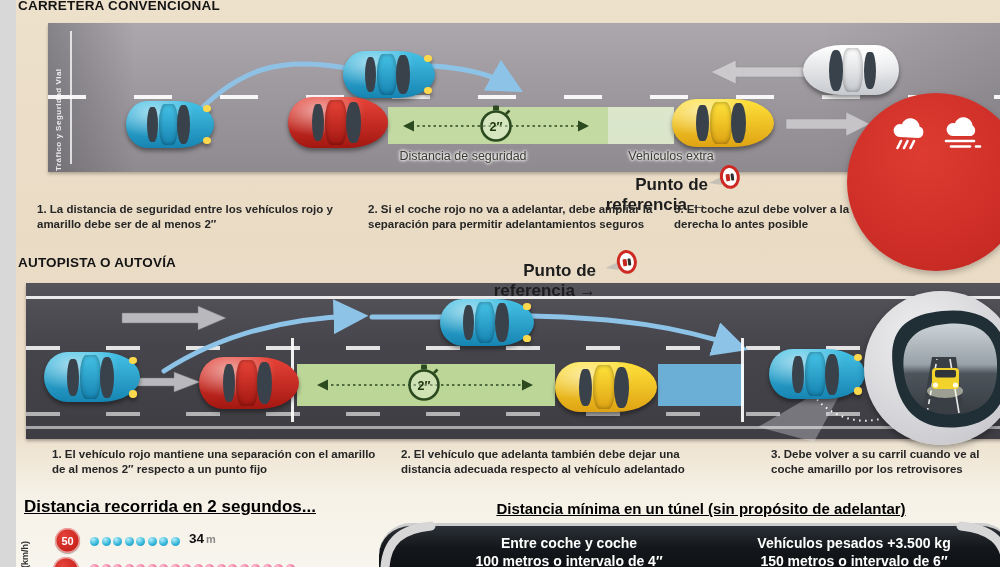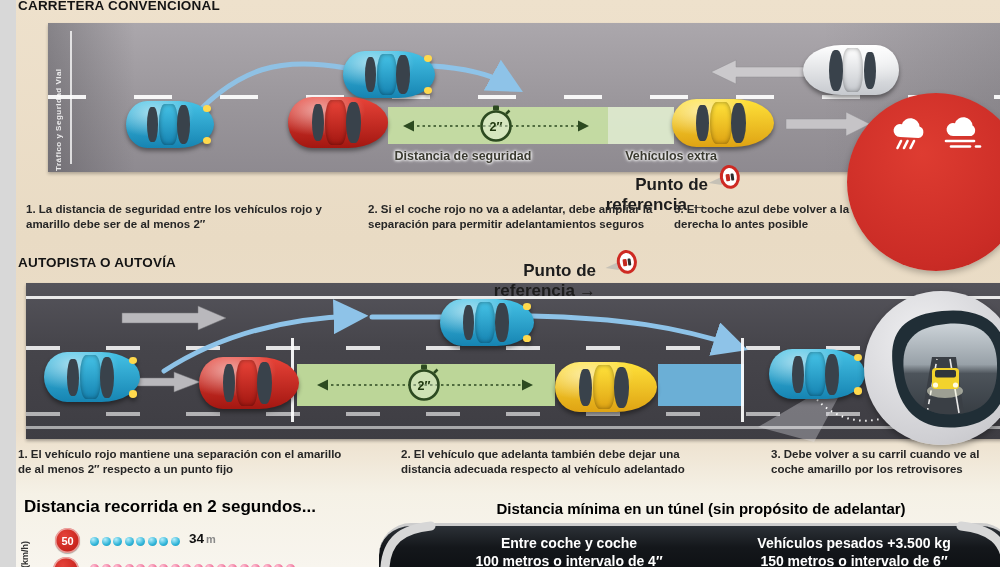--- a/index.html
+++ b/index.html
@@ -31,21 +31,21 @@
     background:repeating-linear-gradient(90deg,rgba(255,255,255,.85) 0 34px,rgba(255,255,255,0) 34px 80px);}
   #road2 .dash2{position:absolute;left:0;right:0;top:129px;height:4px;
     background:repeating-linear-gradient(90deg,rgba(255,255,255,.6) 0 34px,rgba(255,255,255,0) 34px 80px);}
   
   .band{position:absolute;}
   #band-safety1{left:372px;top:107px;width:220px;height:37px;background:rgba(201,228,164,.88);}
   #band-extra1{left:592px;top:107px;width:66px;height:37px;background:rgba(228,241,210,.88);}
   #band-safety2{left:281px;top:364px;width:258px;height:42px;background:rgba(199,227,160,.92);}
   #band-blue2{left:642px;top:364px;width:86px;height:42px;background:rgba(111,185,227,.92);}
   
-  .road-label{position:absolute;font-weight:700;font-size:12.5px;color:#3a3a30;text-align:center;
+  .road-label{position:absolute;font-weight:400;font-size:12.5px;color:#3a3a30;text-align:center;
     text-shadow:0 0 3px #fff,0 0 3px #fff,0 0 4px #fff;}
   
   .car{position:absolute;filter:drop-shadow(0 3px 2px rgba(0,0,0,.4));}
   .car i{display:block;}
   .car .body{position:absolute;inset:0;border-radius:24% 40% 40% 24% / 50% 50% 50% 50%;
     background:radial-gradient(ellipse at 30% 26%,rgba(255,255,255,.55),rgba(255,255,255,0) 48%),
     linear-gradient(180deg,var(--c1),var(--c2));}
   .car .rw{position:absolute;left:24%;width:12%;top:13%;bottom:13%;background:#39424b;border-radius:40%/50%;}
   .car .roof{position:absolute;left:37%;width:22%;top:6%;bottom:6%;border-radius:30%/45%;
     background:linear-gradient(180deg,var(--c1),var(--c2));box-shadow:inset 0 0 5px rgba(0,0,0,.4);}
@@ -69,21 +69,21 @@
     box-shadow:0 3px 6px rgba(0,0,0,.25);text-align:center;}
   #badge .icons{display:flex;justify-content:center;gap:12px;margin-top:21px;}
   #badge .txt{width:152px;margin:5px auto 0;font-weight:800;font-size:12.2px;line-height:1.18;color:#fff;}
   
   .caption{position:absolute;font-weight:700;font-size:11.5px;line-height:1.28;color:#262626;}
   
   #mirror{position:absolute;left:848px;top:291px;width:154px;height:154px;border-radius:50%;
     background:radial-gradient(circle at 38% 32%,#f0f0f2,#cfcfd3 70%,#bdbdc2);
     box-shadow:0 3px 6px rgba(0,0,0,.35);}
   
-  .big-h{position:absolute;font-weight:800;color:#000;}
+  .big-h{position:absolute;font-weight:800;color:#000;text-decoration:underline;}
   .kmh{position:absolute;writing-mode:vertical-rl;transform:rotate(180deg);font-size:9px;font-weight:700;color:#333;}
   .speed-sign{position:absolute;border-radius:50%;color:#fff;font-weight:800;
     background:radial-gradient(circle at 38% 32%,#e4423a,#c52019 75%);
     box-shadow:inset 0 0 0 1.5px rgba(255,255,255,.55),0 1px 1px rgba(0,0,0,.3);
     display:flex;align-items:center;justify-content:center;}
   .dots{position:absolute;display:flex;gap:2.5px;align-items:center;}
   .dot{width:9px;height:9px;border-radius:50%;display:inline-block;}
   .dot.cyan{background:radial-gradient(circle at 35% 28%,#b5eefb,#2fb4d8 60%,#1e8fb0);}
   .dot.pink{background:radial-gradient(circle at 35% 28%,#ffc4d6,#ee6d96 60%,#d84b78);}
   .dist-val{position:absolute;font-weight:800;font-size:13.5px;color:#111;}
@@ -318,25 +318,25 @@
     <span>Punto de referencia</span><span class="arr">→</span>
   </div>
   <div class="ref-sign" style="left:598px;top:250px;">
     <i class="pole"></i>
       <span class="disc">
         <i class="g1"></i>
         <i class="g2"></i>
       </span>
   </div>
 
-  <div class="caption" style="left:10px;top:202px;width:332px;">1. La distancia de seguridad entre los vehículos rojo y amarillo debe ser de al menos 2″</div>
+  <div class="caption" style="left:21px;top:202px;width:332px;">1. La distancia de seguridad entre los vehículos rojo y amarillo debe ser de al menos 2″</div>
   <div class="caption" style="left:352px;top:202px;width:292px;">2. Si el coche rojo no va a adelantar, debe ampliar la separación para permitir adelantamientos seguros</div>
   <div class="caption" style="left:658px;top:202px;width:190px;">3. El coche azul debe volver a la derecha lo antes posible</div>
 
-  <div class="caption" style="left:2px;top:447px;width:332px;">1. El vehículo rojo mantiene una separación con el amarillo de al menos 2″ respecto a un punto fijo</div>
+  <div class="caption" style="left:36px;top:447px;width:332px;">1. El vehículo rojo mantiene una separación con el amarillo de al menos 2″ respecto a un punto fijo</div>
   <div class="caption" style="left:385px;top:447px;width:305px;">2. El vehículo que adelanta también debe dejar una distancia adecuada respecto al vehículo adelantado</div>
   <div class="caption" style="left:755px;top:447px;width:240px;">3. Debe volver a su carril cuando ve al coche amarillo por los retrovisores</div>
 
   <div class="big-h" style="left:8px;top:497px;font-size:17px;">Distancia recorrida en 2 segundos...</div>
   <div class="kmh" style="left:4px;top:528px;height:40px;">(km/h)</div>
 
   <div class="speed-sign" style="left:39px;top:528px;width:25px;height:25px;font-size:11px;">50</div>
   <div class="dots" style="left:74px;top:537px;">
       <span class="dot cyan"></span>
       <span class="dot cyan"></span>

